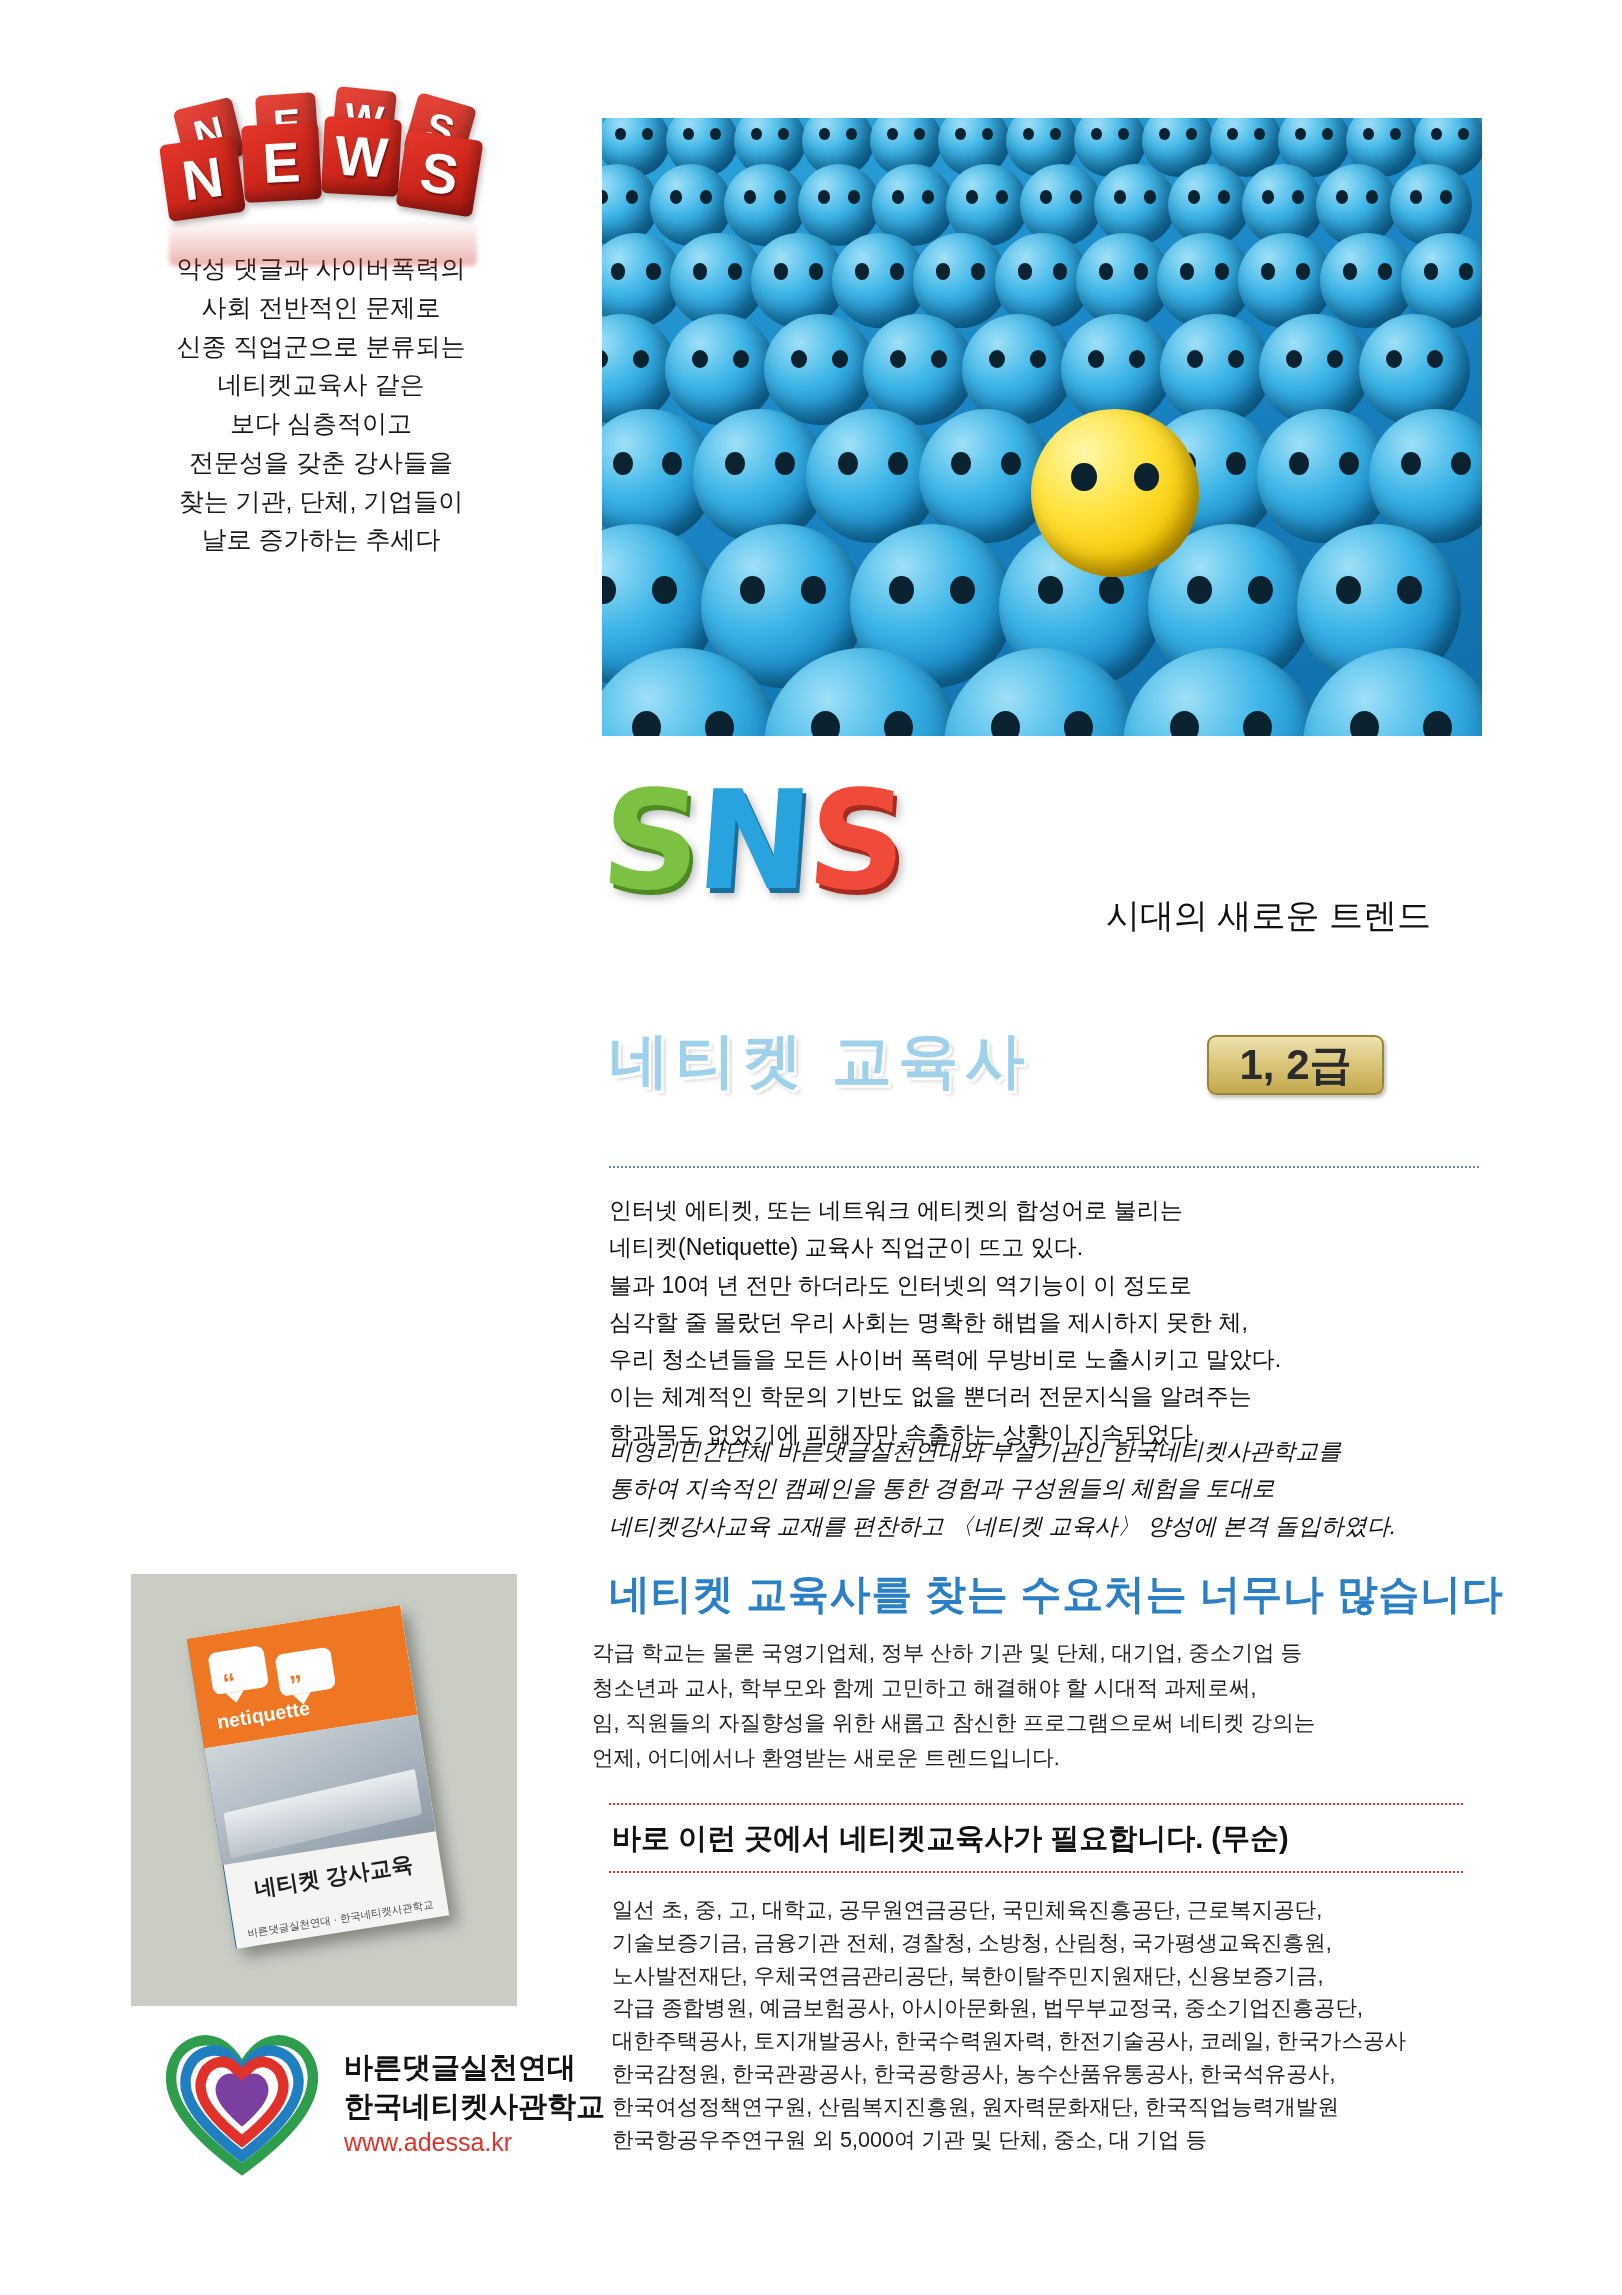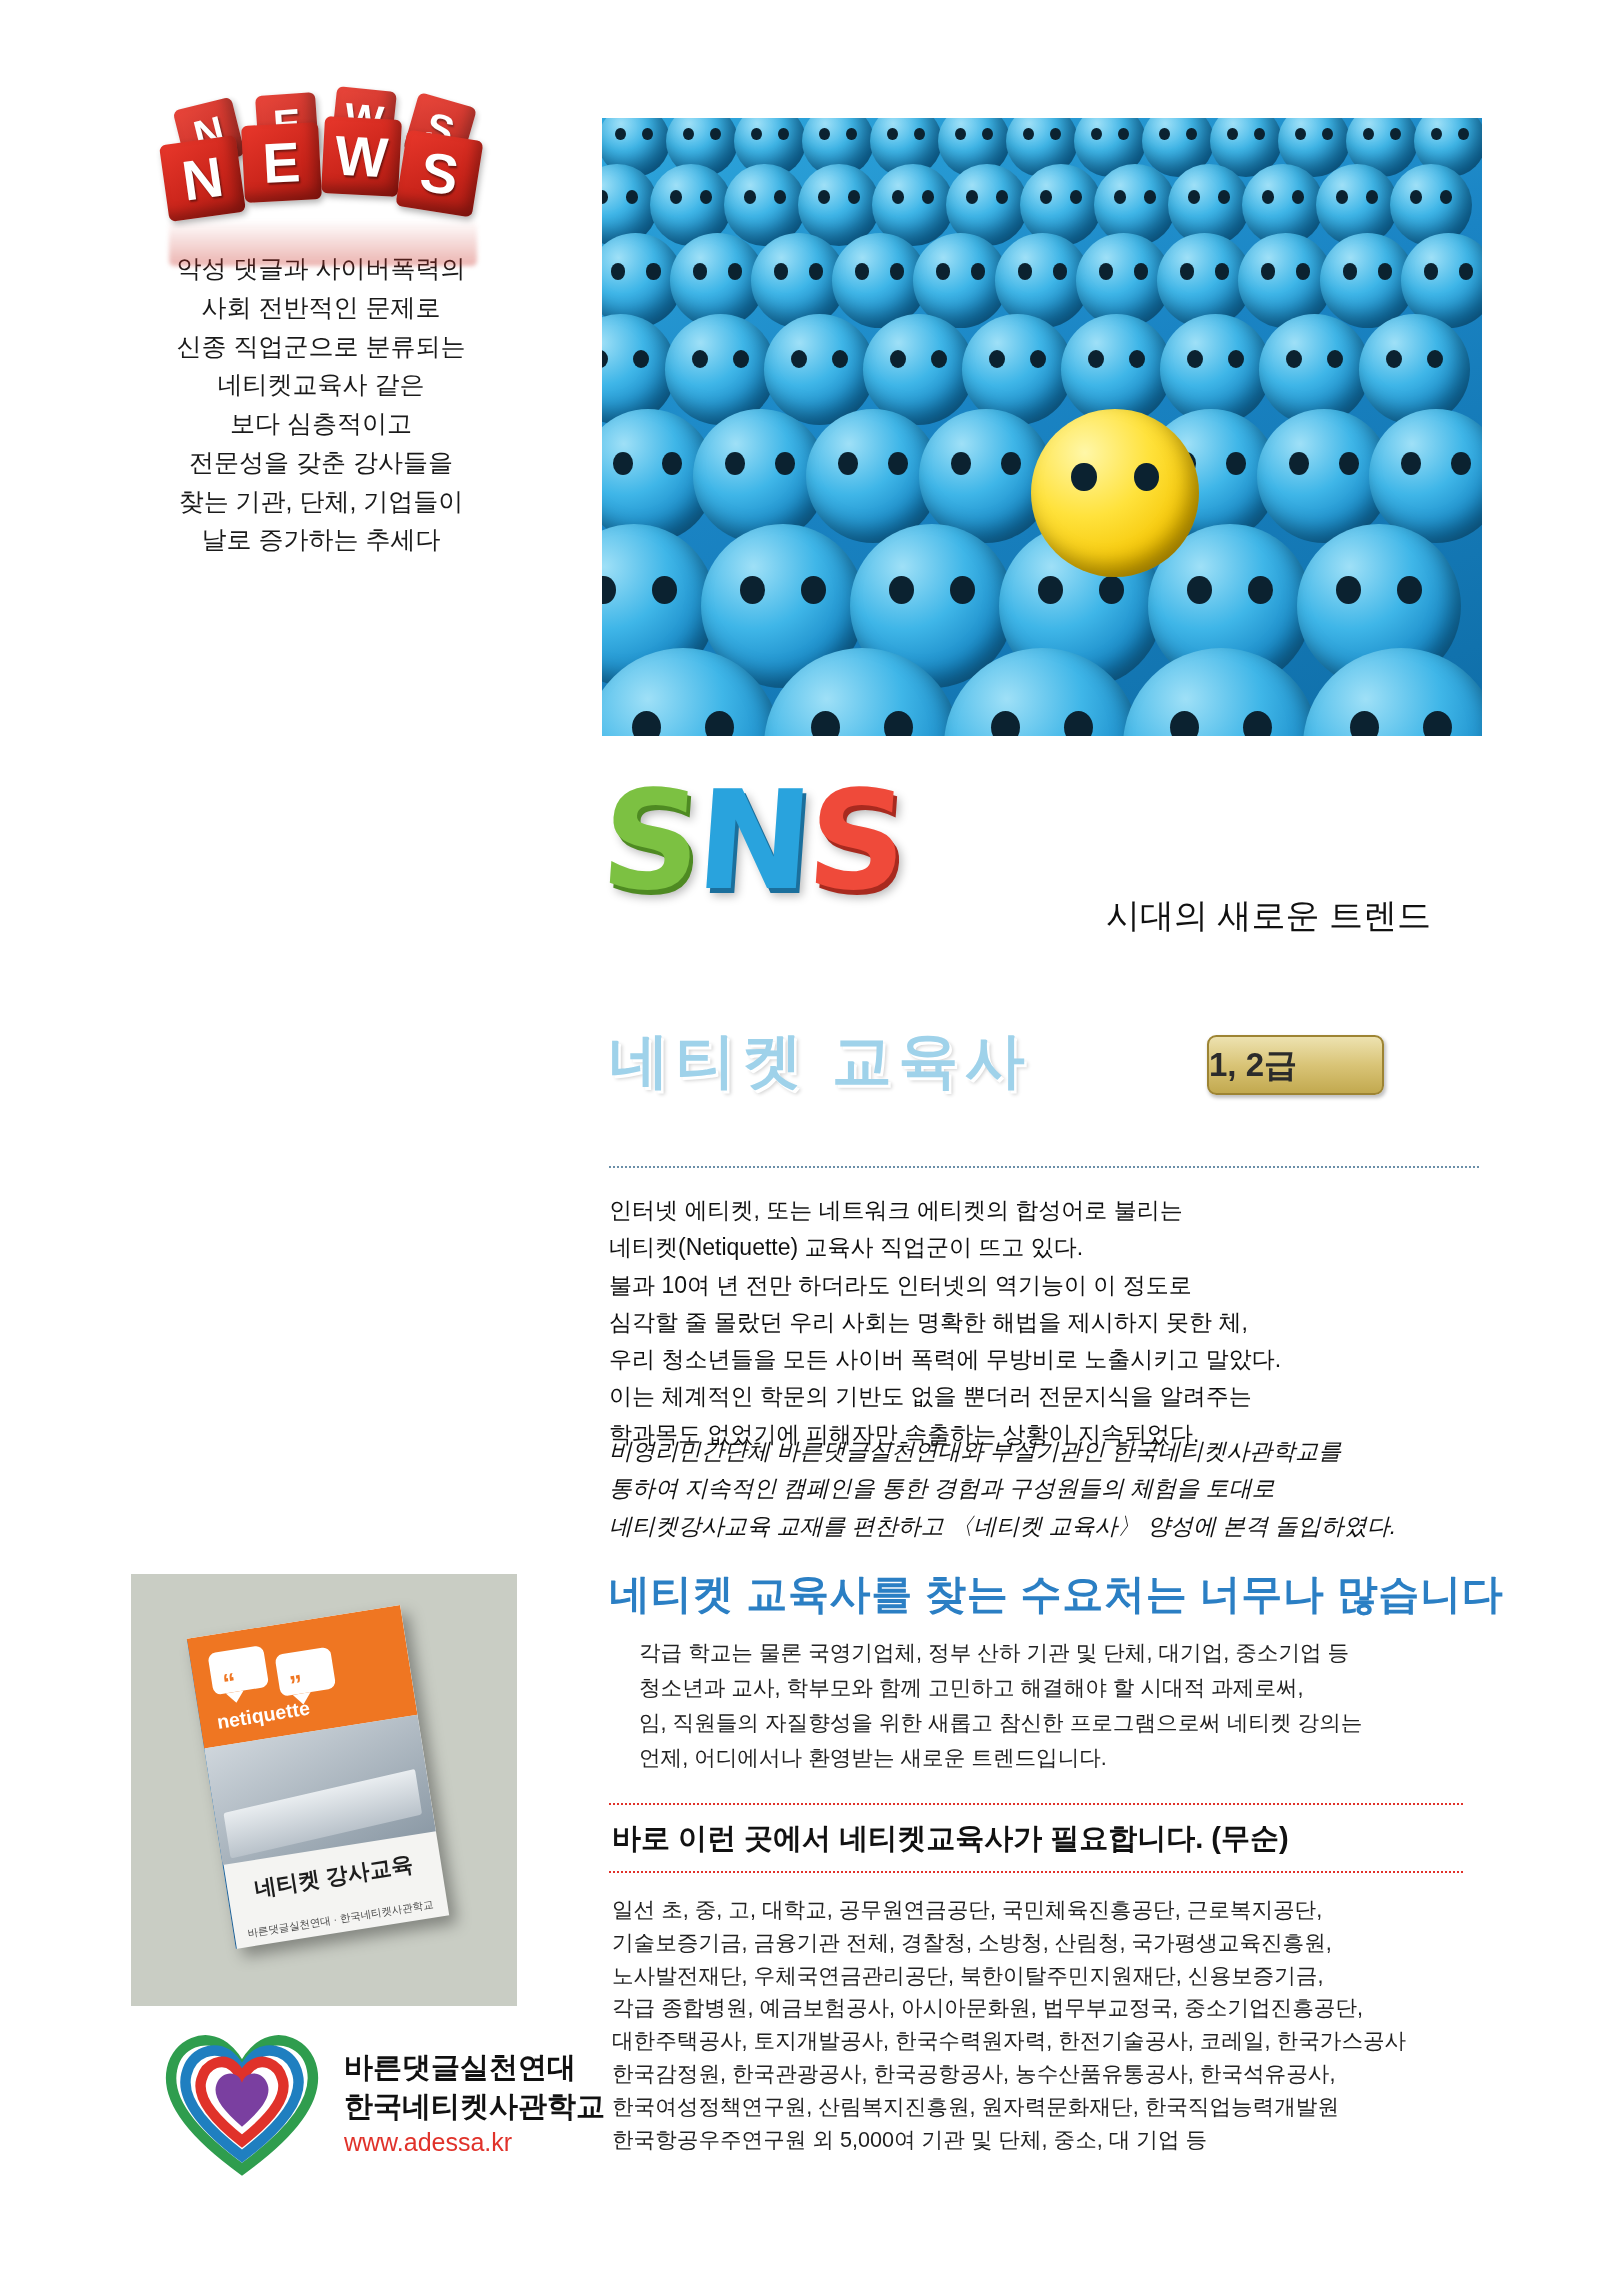--- a/index.html
+++ b/index.html
@@ -159,24 +159,24 @@
   .grade-badge {
     position: absolute;
     left: 1207px;
     top: 1035px;
     width: 177px;
     height: 60px;
     border-radius: 9.2px;
     background: linear-gradient(180deg,#ede2b0 0%, #d9c477 50%, #c2a94f 100%);
     border: 2.6px solid #9d8433;
     box-shadow: 1.3px 2.6px 3.9px rgba(0,0,0,.25);
-    font-size: 33px;
+    font-size: 42px;
     font-weight: bold;
     color: #2b2b2b;
-    text-align: left;
+    text-align: center;
     line-height: 55px;
   }
 
   .dotted-rule {
     position: absolute;
     left: 609px;
     width: 870px;
     border-top: 2.6px dotted #6b8fa8;
   }
   .rule-1 { top: 1166px; }
@@ -197,21 +197,21 @@
     left: 609px;
     top: 1567px;
     font-size: 41px;
     font-weight: bold;
     color: #2b7fc4;
     letter-spacing: 0.7px;
   }
 
   .para-3 {
     position: absolute;
-    left: 639px;
+    left: 592px;
     top: 1636px;
     width: 851px;
     font-size: 21.6px;
     line-height: 1.62;
     color: #222;
   }
 
   .red-rule {
     position: absolute;
     left: 609px;

